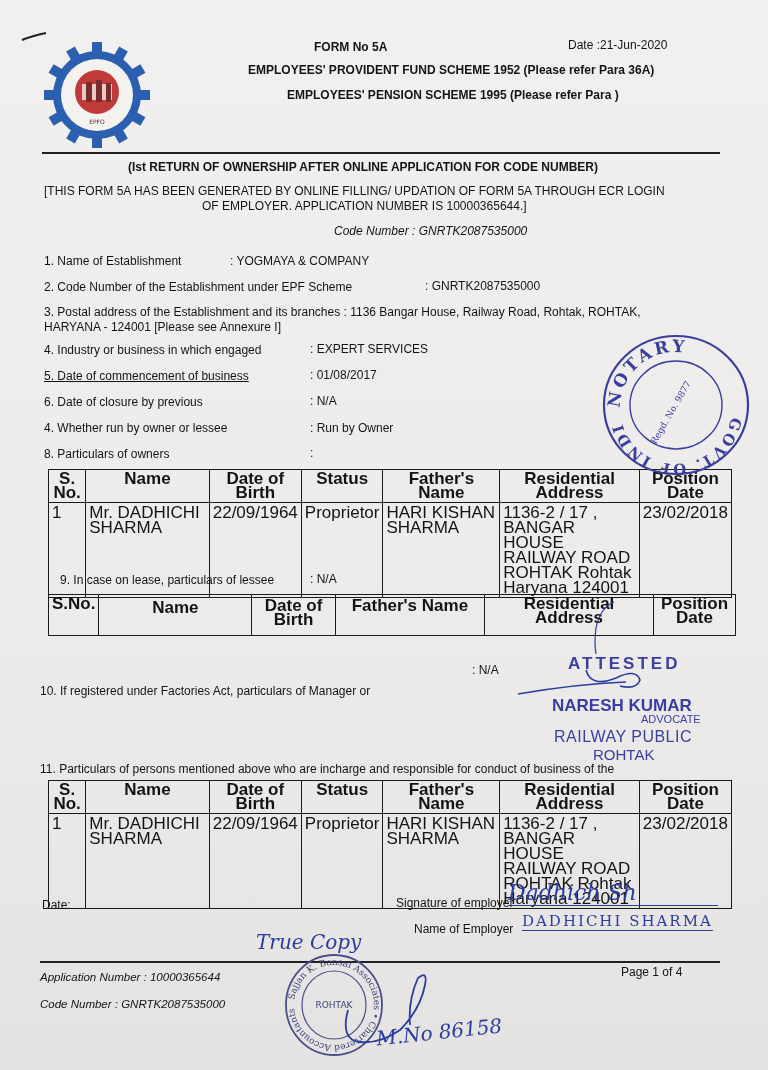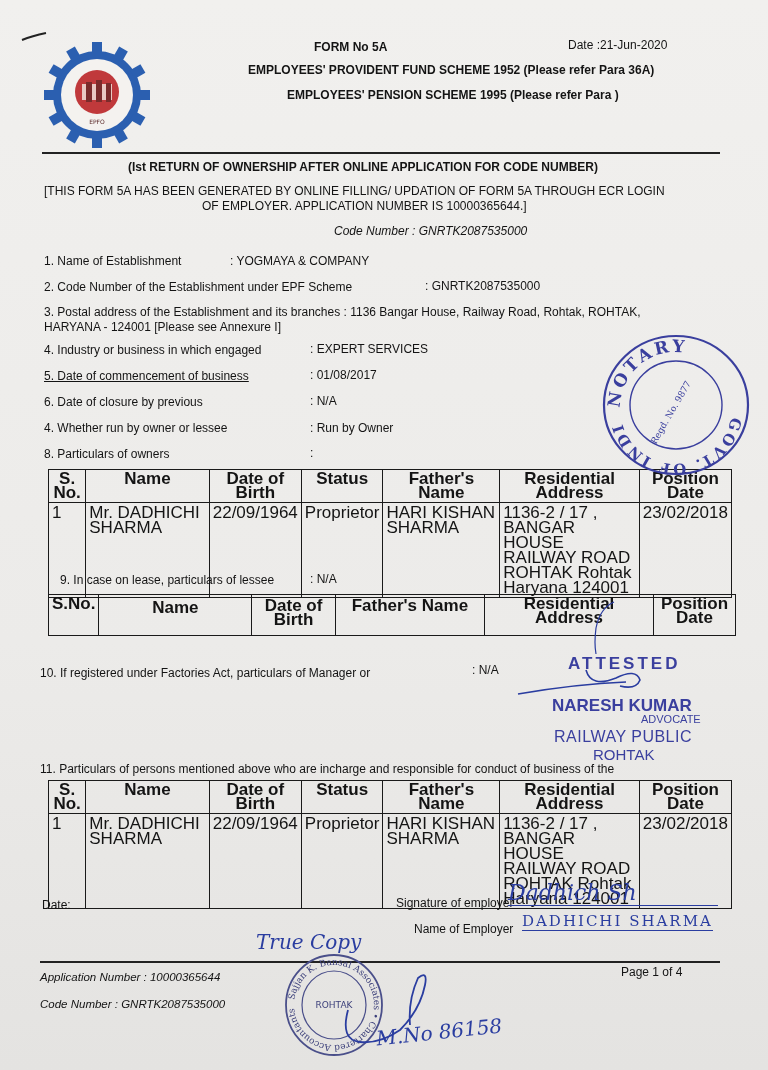--- a/index.html
+++ b/index.html
@@ -148,21 +148,21 @@
       <th style="">S.No.</th>
       <th style="padding-top:6px;">Name</th>
       <th style="padding-top:4px;">Date of Birth</th>
       <th style="padding-top:4px;">Father's Name</th>
       <th style="padding-top:2px;">Residential Address</th>
       <th>Position Date</th>
     </tr>
   </tbody>
     </table>
 
-  <div class="abs f12" style="left:40px;top:666px;">10. If registered under Factories Act, particulars of Manager or</div>
+  <div class="abs f12" style="left:40px;top:684px;">10. If registered under Factories Act, particulars of Manager or</div>
   <div class="abs f12" style="left:472px;top:663px;">: N/A</div>
 
   <div class="abs f12" style="left:40px;top:762px;">11. Particulars of persons mentioned above who are incharge and responsible for conduct of business of the</div>
 
   <table class="grid" style="left:40px;top:780px;width:684px;">
     <colgroup>
       <col style="width:38px">
         <col style="width:132px">
         <col style="width:84px">
         <col style="width:74px">

